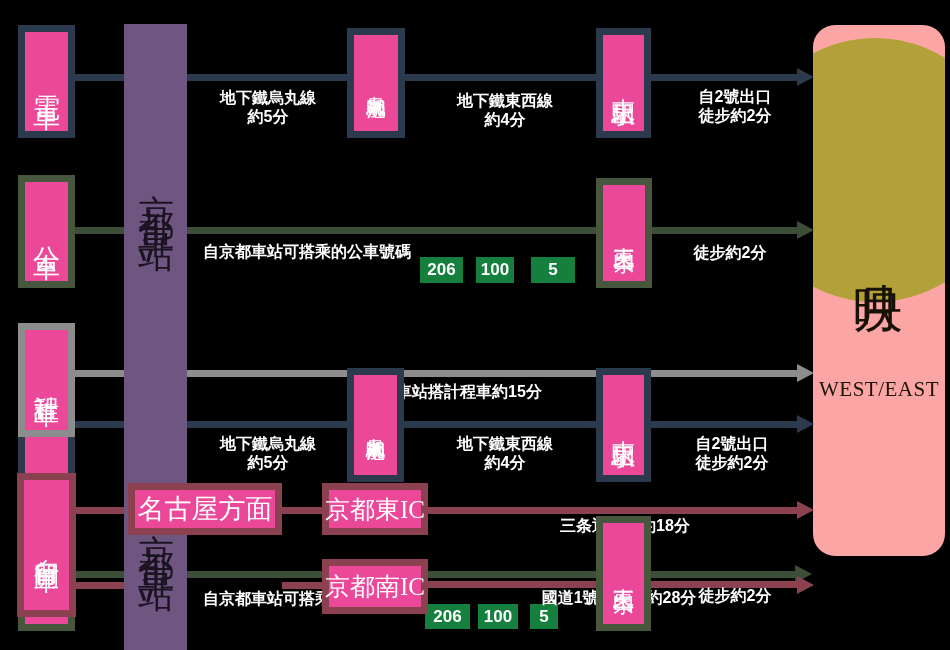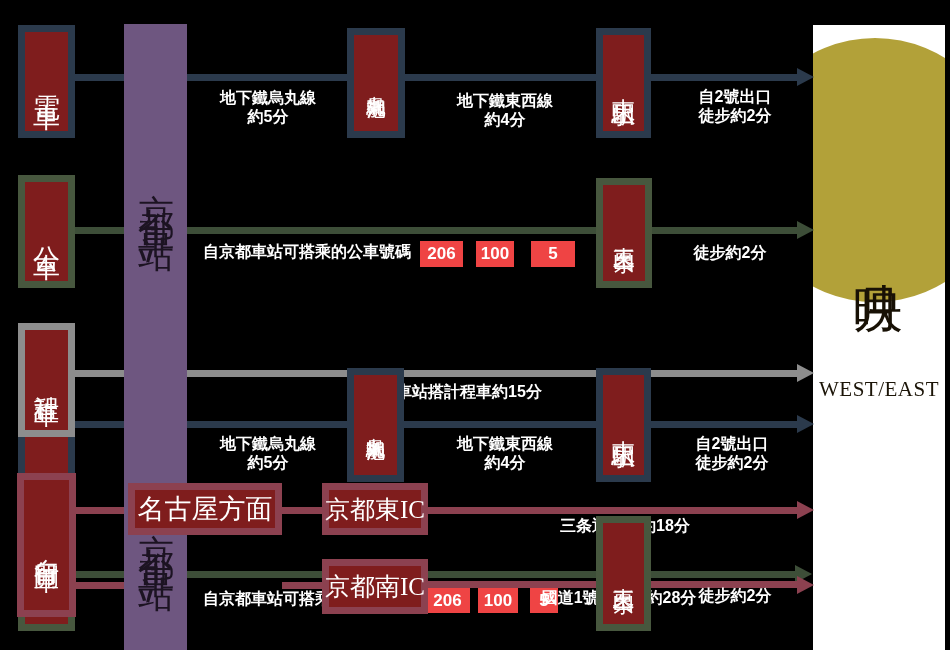--- a/index.html
+++ b/index.html
@@ -4,50 +4,50 @@
 <style>
   html,body{margin:0;padding:0;background:#000;}
   .stage{position:relative;width:950px;height:650px;background:#000;overflow:hidden;
          font-family:"Liberation Sans","DejaVu Sans",sans-serif;}
   
   .bar-hub{position:absolute;left:124px;top:24px;width:63px;height:626px;background:#6e5680;z-index:6;}
   .hub-label{position:absolute;left:50%;transform:translateX(-50%);
              writing-mode:vertical-rl;text-orientation:upright;
              font-family:"Liberation Serif","DejaVu Serif",serif;
              font-size:36px;letter-spacing:14px;color:#1c1322;white-space:nowrap;}
-  .bar-gold{position:absolute;left:813px;top:25px;width:132px;height:625px;background:#ffffff;z-index:1;overflow:hidden;}
+  .bar-gold{position:absolute;left:813px;top:25px;width:132px;height:531px;background:#fca5a5;z-index:1;overflow:hidden;border-radius:22px;}
   .moon{position:absolute;left:-70px;top:13px;width:264px;height:264px;border-radius:50%;background:#b2a139;}
   .dest-name{position:absolute;left:50%;transform:translateX(-50%);
              writing-mode:vertical-rl;text-orientation:upright;
              font-family:"Liberation Serif","DejaVu Serif",serif;
              font-size:50px;letter-spacing:6px;color:#181105;white-space:nowrap;}
   .dest-sub{position:absolute;top:352px;left:0;width:100%;text-align:center;
             font-family:"Liberation Serif","DejaVu Serif",serif;
             font-size:21px;letter-spacing:.5px;color:#1b1407;}
   
   .ln{position:absolute;height:7px;z-index:3;}
   .ar{position:absolute;width:0;height:0;border-top:9px solid transparent;border-bottom:9px solid transparent;z-index:3;}
   .c-navy{background:#2b3a4c;}  .ar-navy{border-left:17px solid #2b3a4c;}
   .c-green{background:#3d4e38;} .ar-green{border-left:17px solid #3d4e38;}
   .c-gray{background:#8d8d8d;}  .ar-gray{border-left:17px solid #8d8d8d;}
   .c-red{background:#8c4150;}   .ar-red{border-left:17px solid #8c4150;}
   .z2{z-index:2;} .z4{z-index:4;} .z5{z-index:5;}
   
-  .bx{position:absolute;box-sizing:border-box;background:#7f1d1d;border:7px solid #fff;
+  .bx{position:absolute;box-sizing:border-box;background:#ec4899;border:7px solid #fff;
       display:flex;align-items:center;justify-content:center;z-index:8;}
   .bc-navy{border-color:#2b3a4c;} .bc-green{border-color:#47573e;}
   .bc-gray{border-color:#8d8d8d;} .bc-red{border-color:#8c4150;}
   .vt{writing-mode:vertical-rl;text-orientation:upright;color:#fff;white-space:nowrap;
       font-family:"Liberation Serif","DejaVu Serif",serif;}
   .ht{color:#fff;font-family:"Liberation Serif","DejaVu Serif",serif;white-space:nowrap;}
   
   .lbl{position:absolute;font-weight:bold;color:#fff;font-size:16px;line-height:19px;
        text-align:center;z-index:7;white-space:nowrap;}
-  .chip{position:absolute;background:#ef4444;color:#fff;font-weight:bold;font-size:17px;
-        display:flex;align-items:center;justify-content:center;z-index:7;}
+  .chip{position:absolute;background:#15803d;color:#fff;font-weight:bold;font-size:17px;
+        display:flex;align-items:center;justify-content:center;z-index:7;margin-top:16px;}
 </style>
 </head>
 <body>
 
 <div class="stage">
 
   <div class="bar-gold">
     <div class="moon"></div>
     <div class="dest-name" style="top:218px;">映月</div>
     <div class="dest-sub">WEST/EAST</div>

